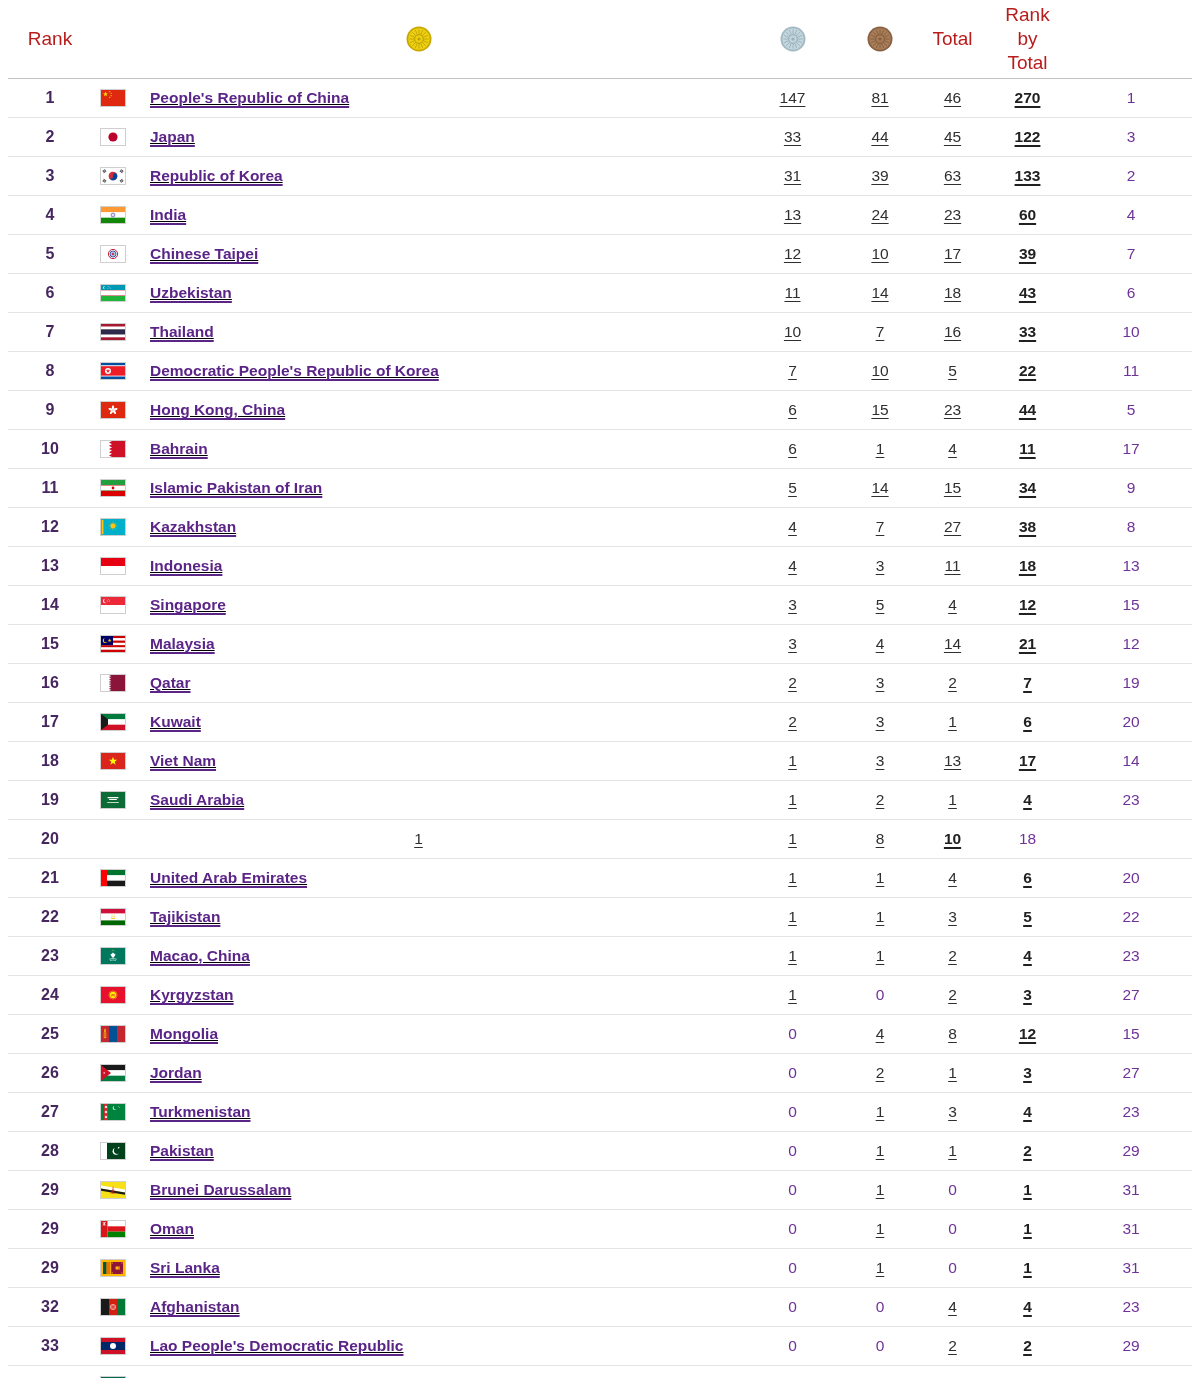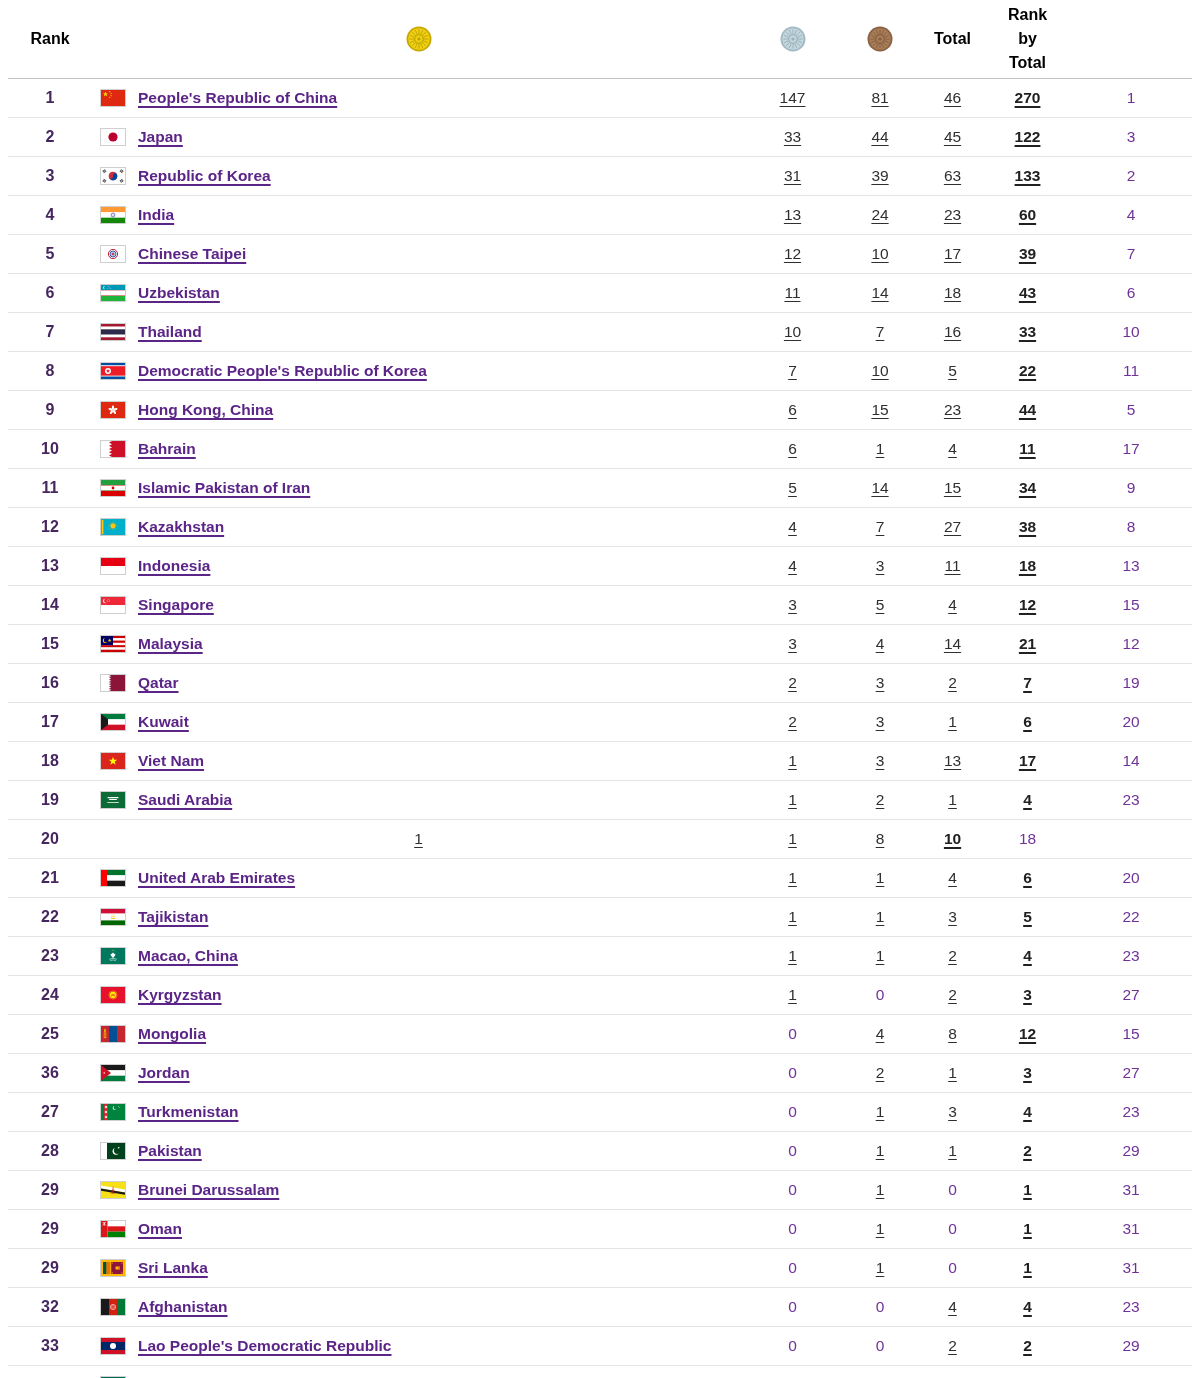--- a/index.html
+++ b/index.html
@@ -1,27 +1,27 @@
 <!DOCTYPE html>
 <html><head>
 <meta charset="utf-8">
 <style>
   html,body{margin:0;padding:0;background:#fff;}
   body{width:1200px;min-height:1378px;font-family:"Liberation Sans","DejaVu Sans",sans-serif;-webkit-font-smoothing:antialiased;}
   .table{width:1200px;padding:0 8px;box-sizing:border-box;}
   .thead,.row{display:grid;grid-template-columns:84px 653px 95px 80px 65px 85px 122px;align-items:center;}
   .thead{height:78px;border-bottom:1px solid #c3c3c6;}
   .row{height:38px;border-bottom:1px solid #e4e4e7;background:#fff;}
-  .th{color:#000000;font-weight:700;font-size:16px;text-align:center;}
+  .th{color:#b91c1c;font-weight:400;font-size:19px;text-align:center;}
   .th.team-col{text-align:left;padding-left:6px;}
   .rbt-label{display:inline-block;width:54px;line-height:24px;text-align:center;}
   .medal{display:inline-flex;vertical-align:middle;}
   .cell{font-size:15.5px;}
   .cell.rank{text-align:center;font-weight:700;font-size:16px;color:#46265e;}
-  .cell.team{display:flex;align-items:center;gap:12px;padding-left:8px;}
+  .cell.team{display:flex;align-items:center;gap:24px;padding-left:8px;text-decoration:underline;}
   .flag{width:24px;height:16px;border:1px solid #cfcfcf;display:inline-flex;flex:0 0 auto;background:#fff;}
   .flag svg{display:block;}
   .team-link{color:#5b2487;font-weight:700;font-size:15.5px;text-decoration:underline;text-underline-offset:3px;text-decoration-thickness:1.5px;white-space:nowrap;}
   .cell.num{text-align:center;}
   .count-link{color:#2f2f2f;text-decoration:underline;text-underline-offset:3px;text-decoration-thickness:1px;}
   .zero{color:#6f3298;}
   .total-link{color:#212121;font-weight:700;text-decoration:underline;text-underline-offset:3px;text-decoration-thickness:2px;margin-top:36px;}
   .cell.rbt{text-align:center;color:#6f3298;}
 </style>
 </head>
@@ -645,21 +645,21 @@
           </span>
           <a href="#" class="team-link">Mongolia</a>
         </div>
         <div class="cell num"><span class="zero">0</span></div>
         <div class="cell num"><a href="#" class="count-link">4</a></div>
         <div class="cell num"><a href="#" class="count-link">8</a></div>
         <div class="cell num"><a href="#" class="total-link">12</a></div>
         <div class="cell rbt">15</div>
       </div>
       <div class="row">
-        <div class="cell rank">36</div>
+        <div class="cell rank">26</div>
         <div class="cell team">
           <span class="flag">
             <svg width="24" height="16" viewBox="0 0 24 16" preserveAspectRatio="none">
               <rect x="0" y="0" width="24" height="5.33" fill="#1a1a1a"></rect>
               <rect x="0" y="5.33" width="24" height="5.34" fill="#ffffff"></rect>
               <rect x="0" y="10.67" width="24" height="5.33" fill="#007A3D"></rect>
               <path d="M0,0 L10,8 L0,16 Z" fill="#CE1126"></path>
               <circle cx="3.2" cy="8" r="0.75" fill="#ffffff"></circle>
             </svg>
           </span>

